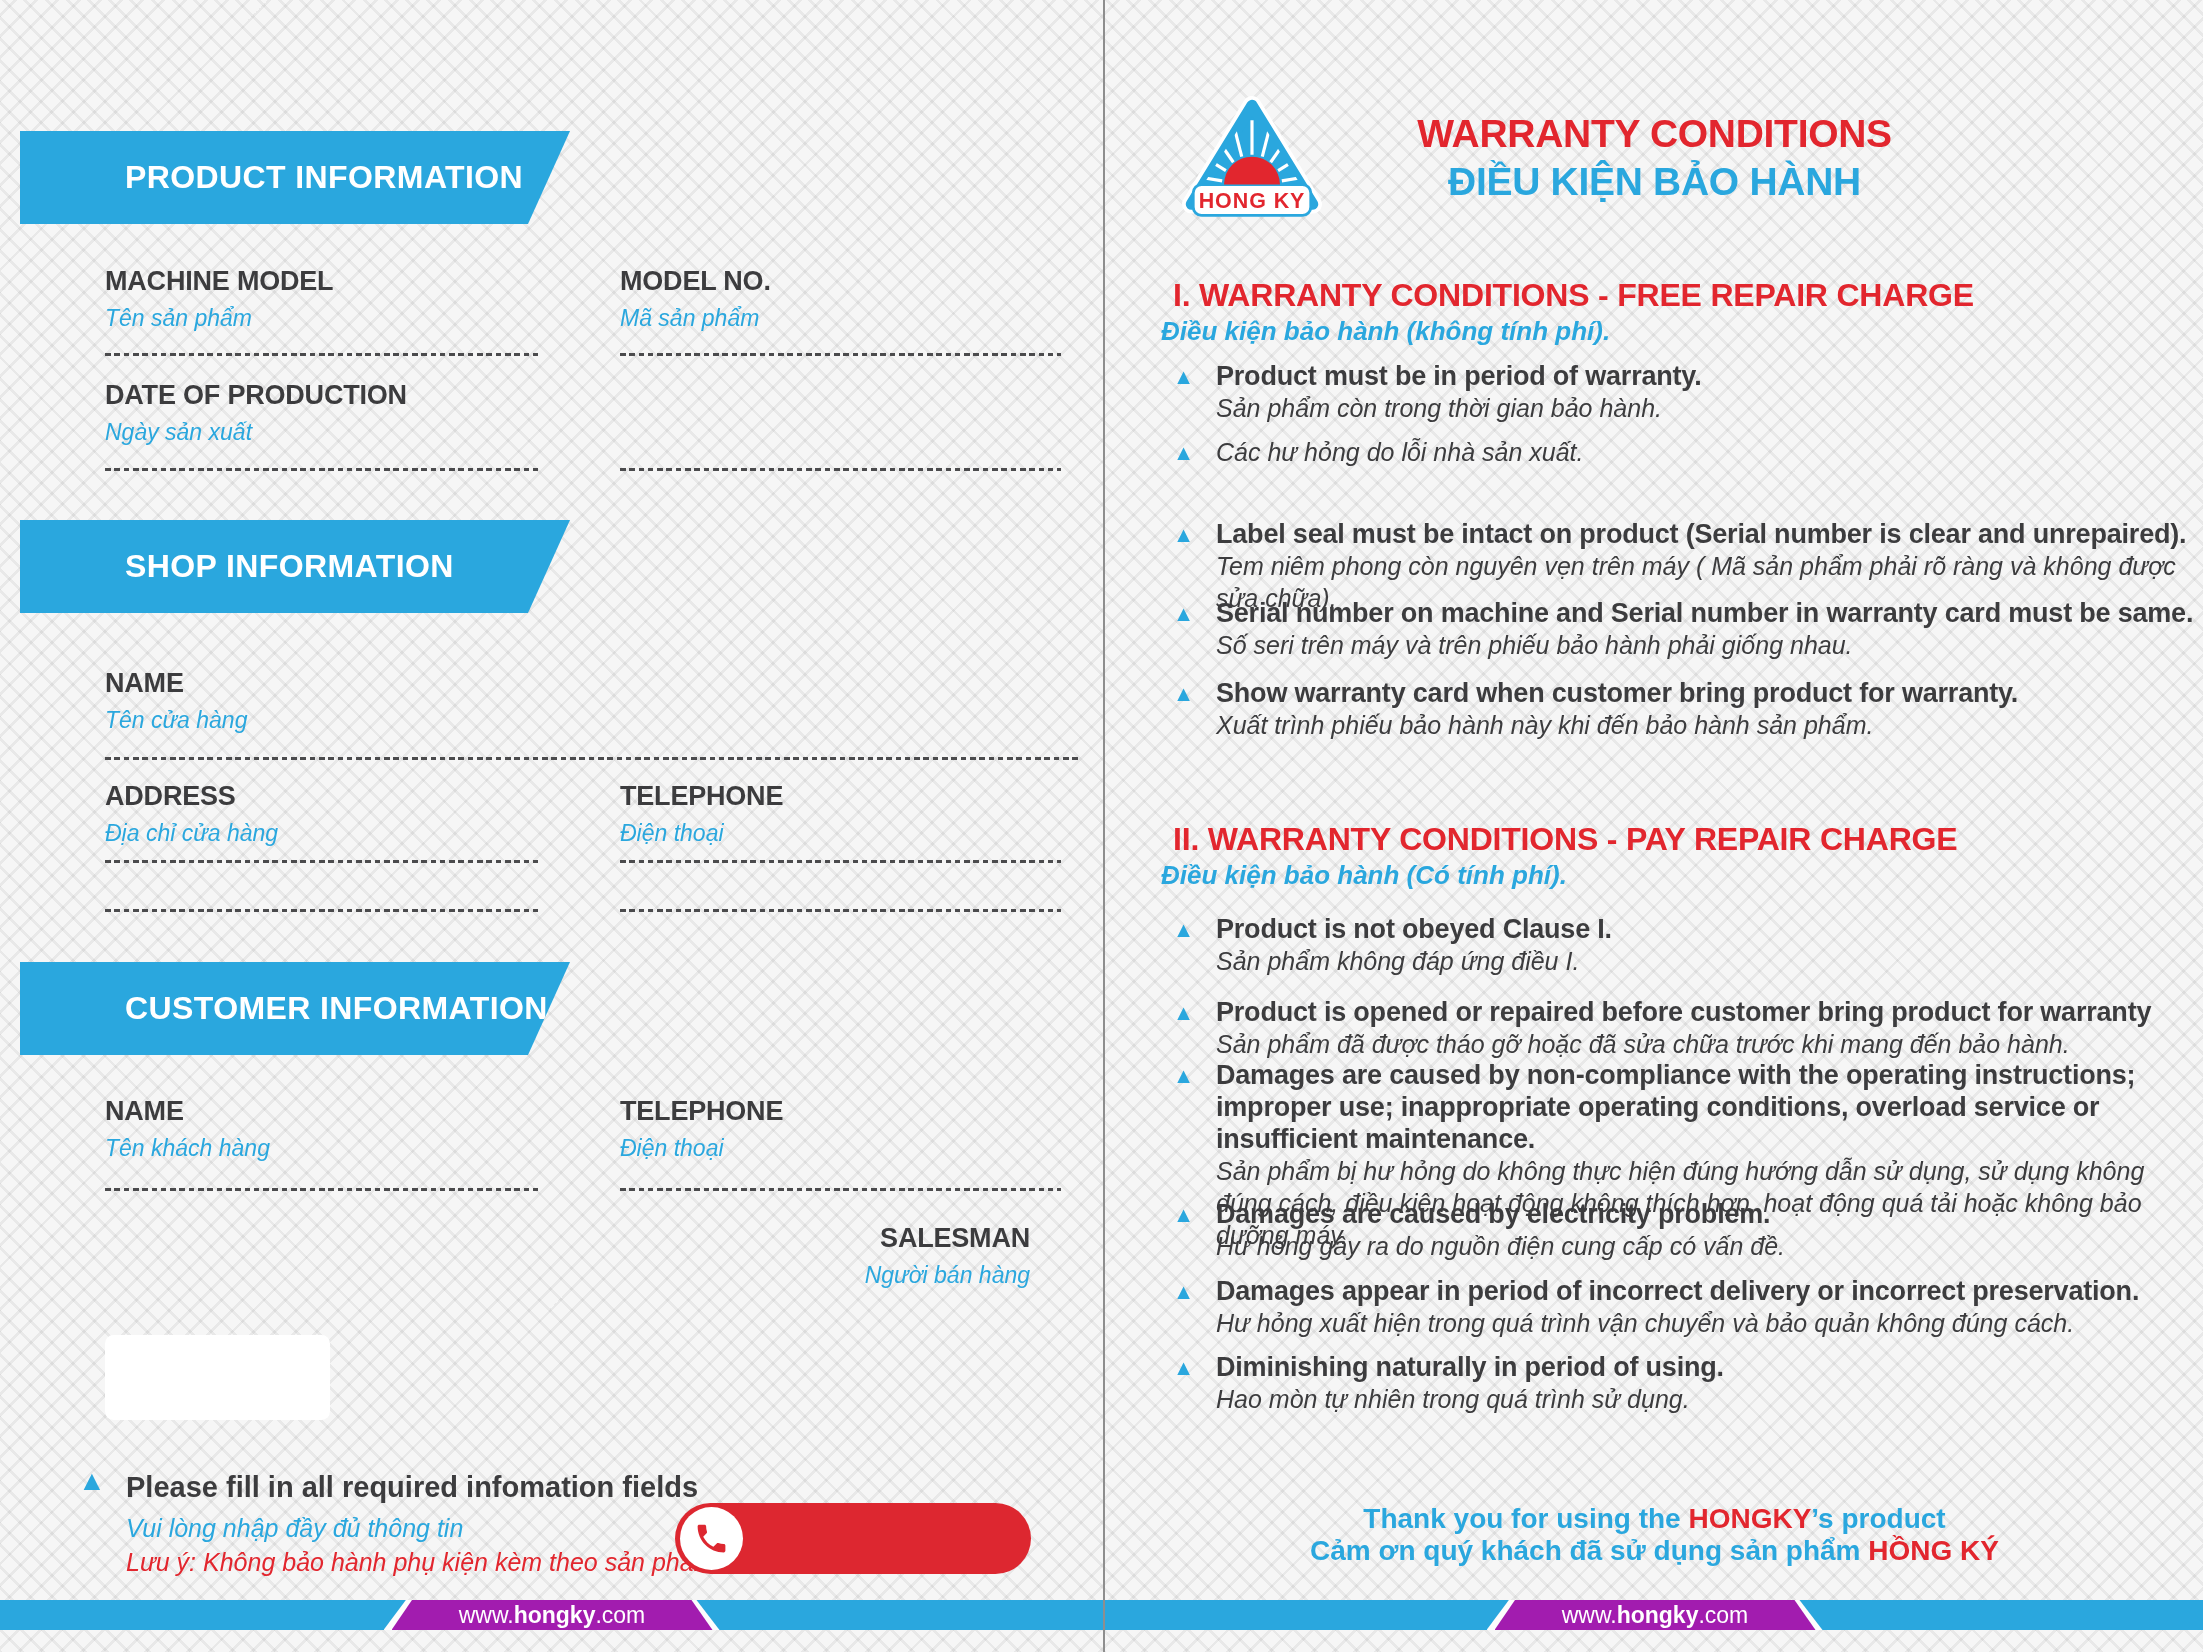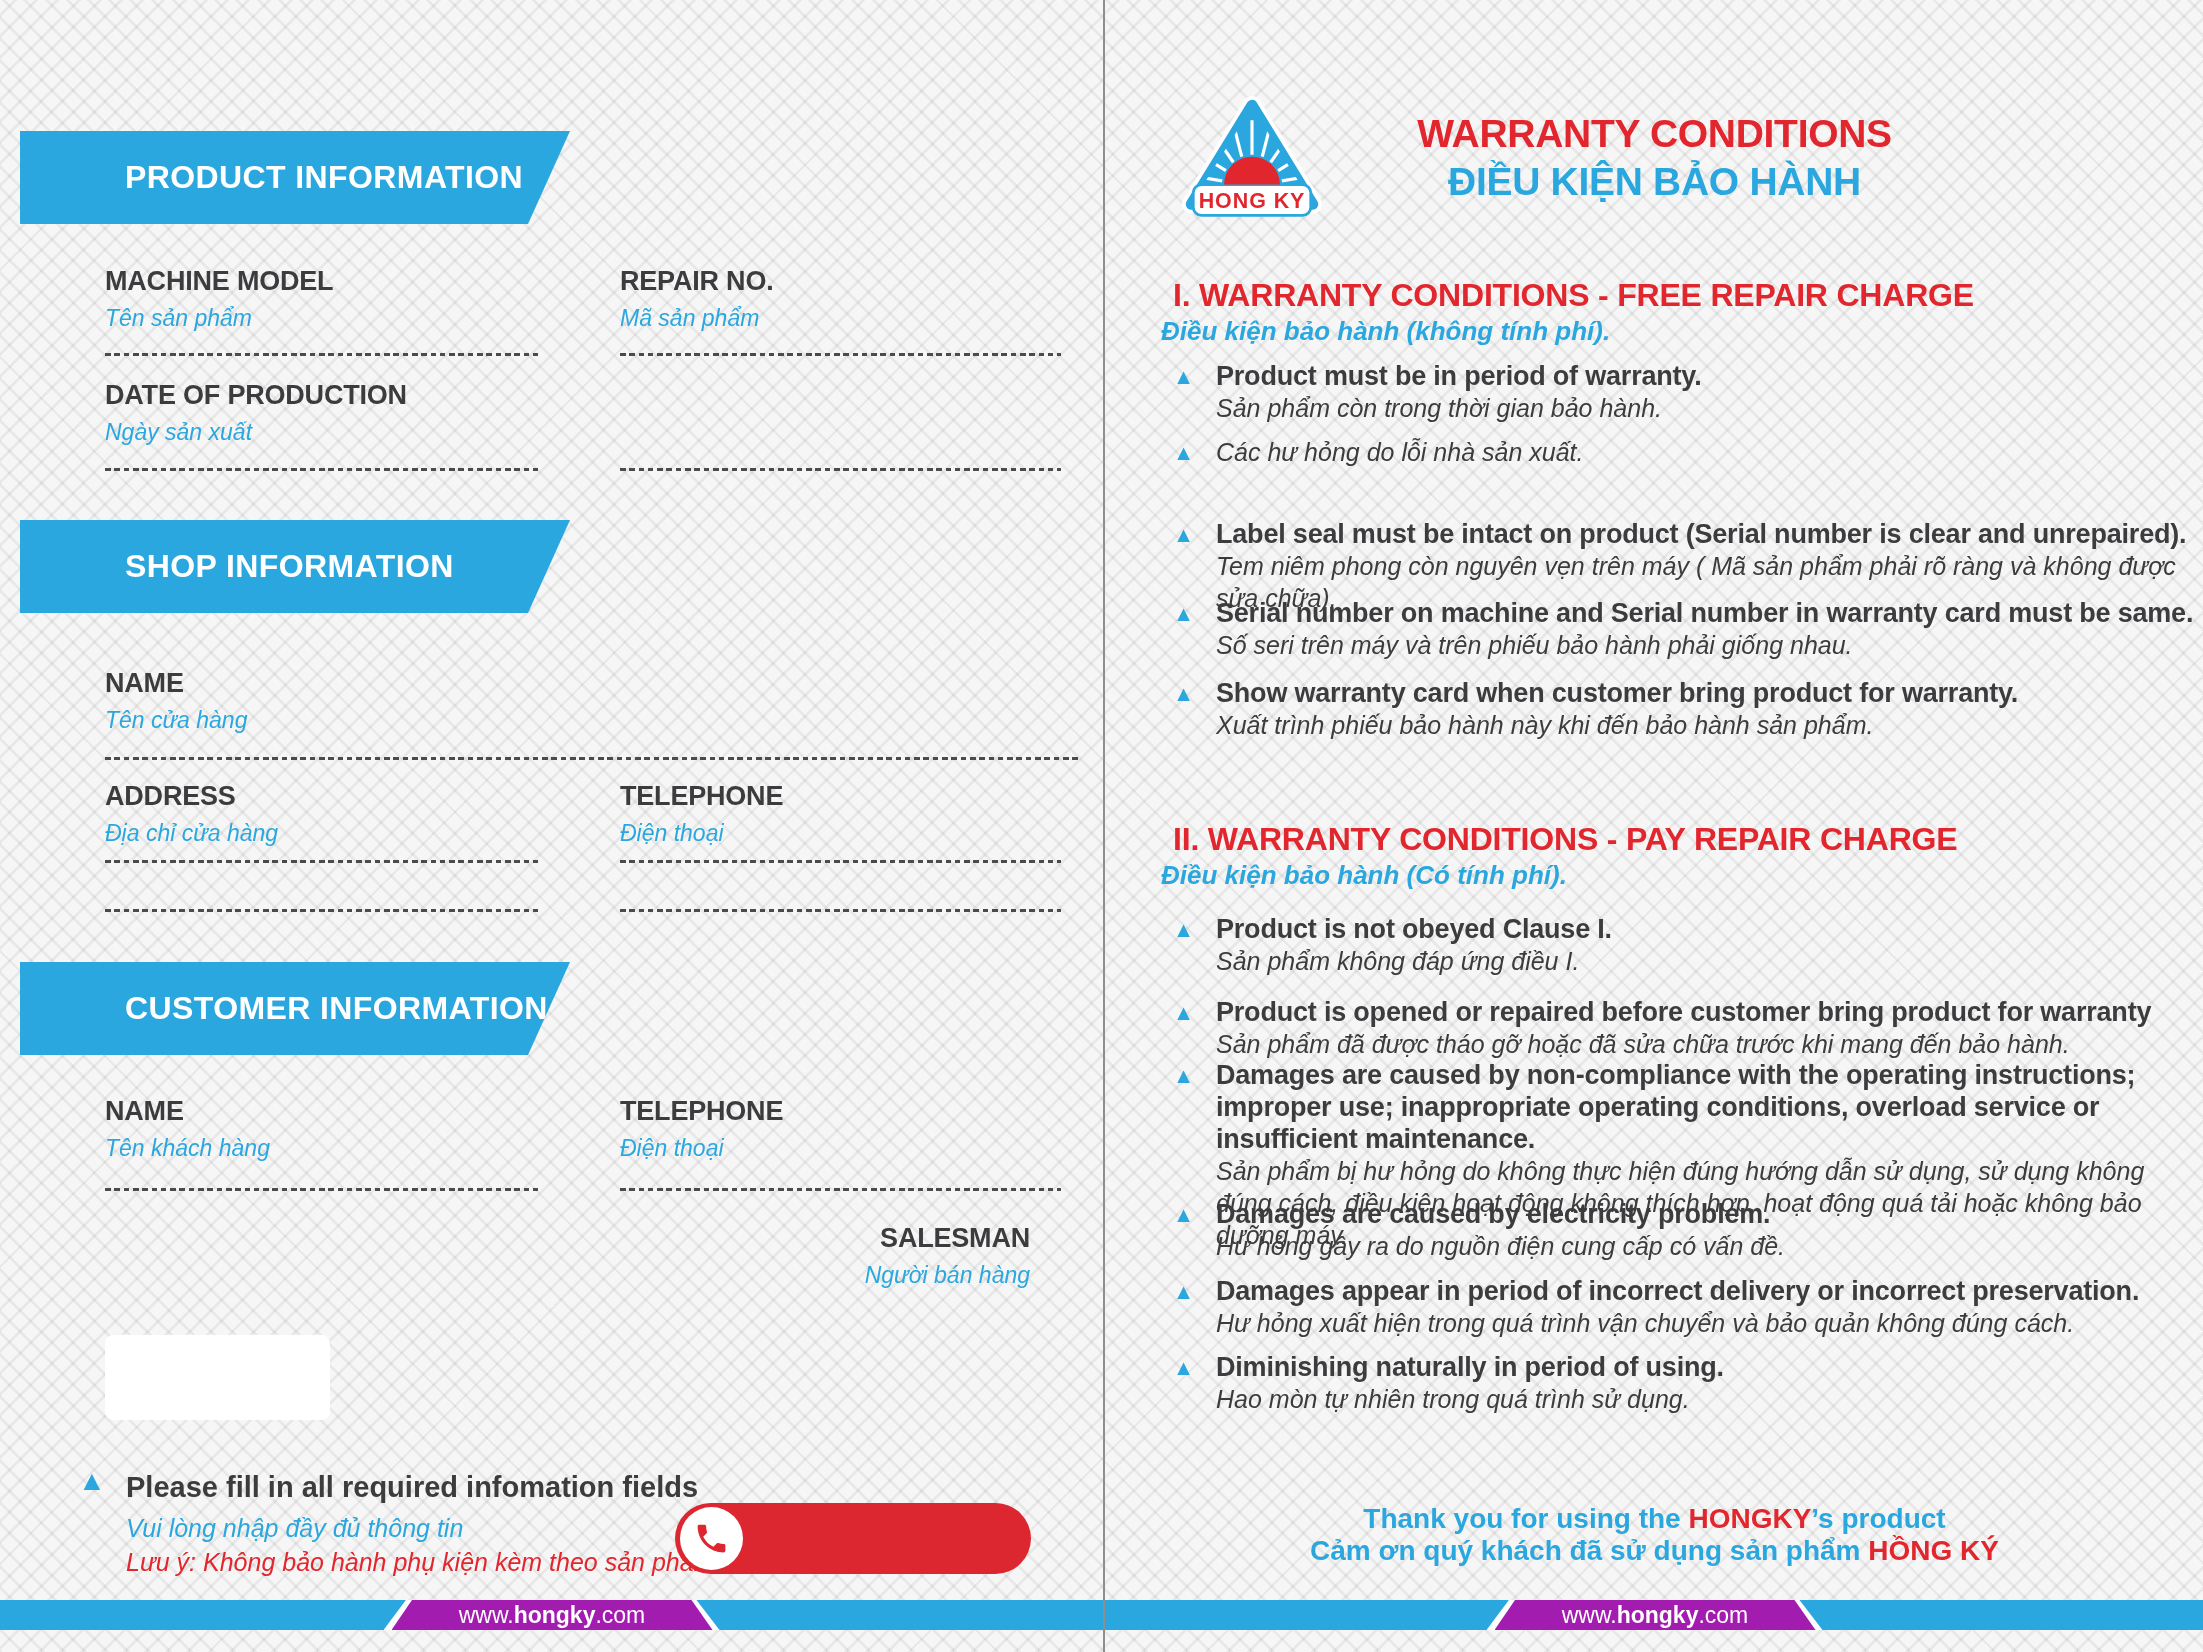--- a/index.html
+++ b/index.html
@@ -73,21 +73,21 @@
 
     <div class="banner" style="top:131px">
       <span>PRODUCT INFORMATION</span>
     </div>
 
     <div class="field" style="top:266px;left:105px">
       <div class="f-label">MACHINE MODEL</div>
       <div class="f-sub">Tên sản phẩm</div>
     </div>
     <div class="field" style="top:266px;left:620px">
-      <div class="f-label">REPAIR NO.</div>
+      <div class="f-label">MODEL NO.</div>
       <div class="f-sub">Mã sản phẩm</div>
     </div>
     <div class="dots" style="top:353px;left:105px;width:436px"></div>
     <div class="dots" style="top:353px;left:620px;width:441px"></div>
 
     <div class="field" style="top:380px;left:105px">
       <div class="f-label">DATE OF PRODUCTION</div>
       <div class="f-sub">Ngày sản xuất</div>
     </div>
     <div class="dots" style="top:468px;left:105px;width:436px"></div>

